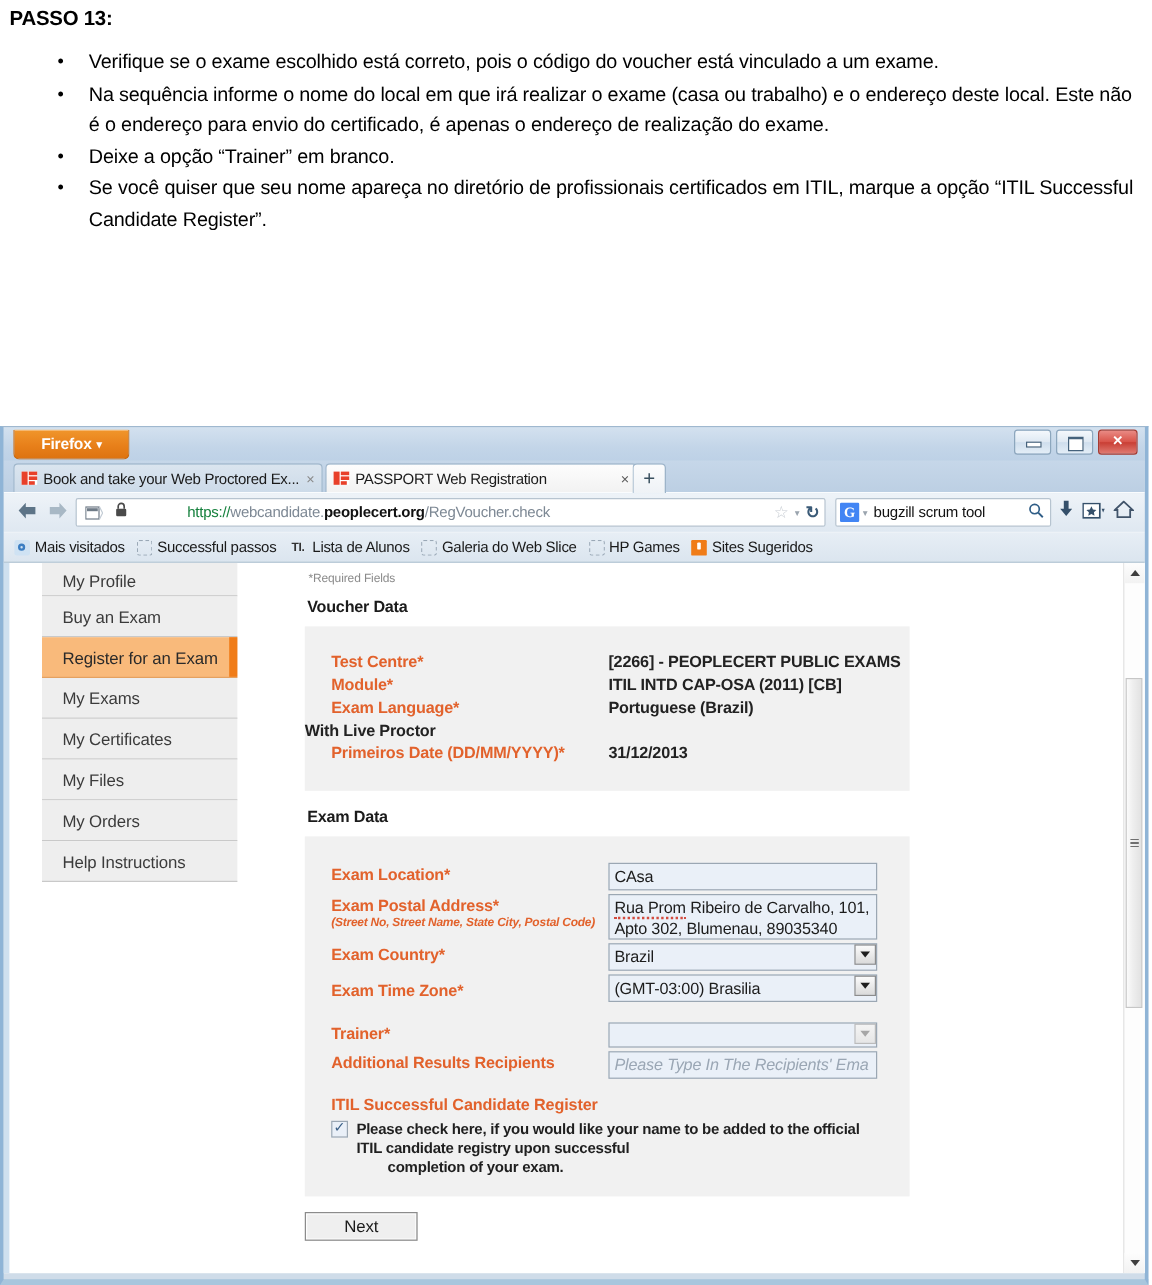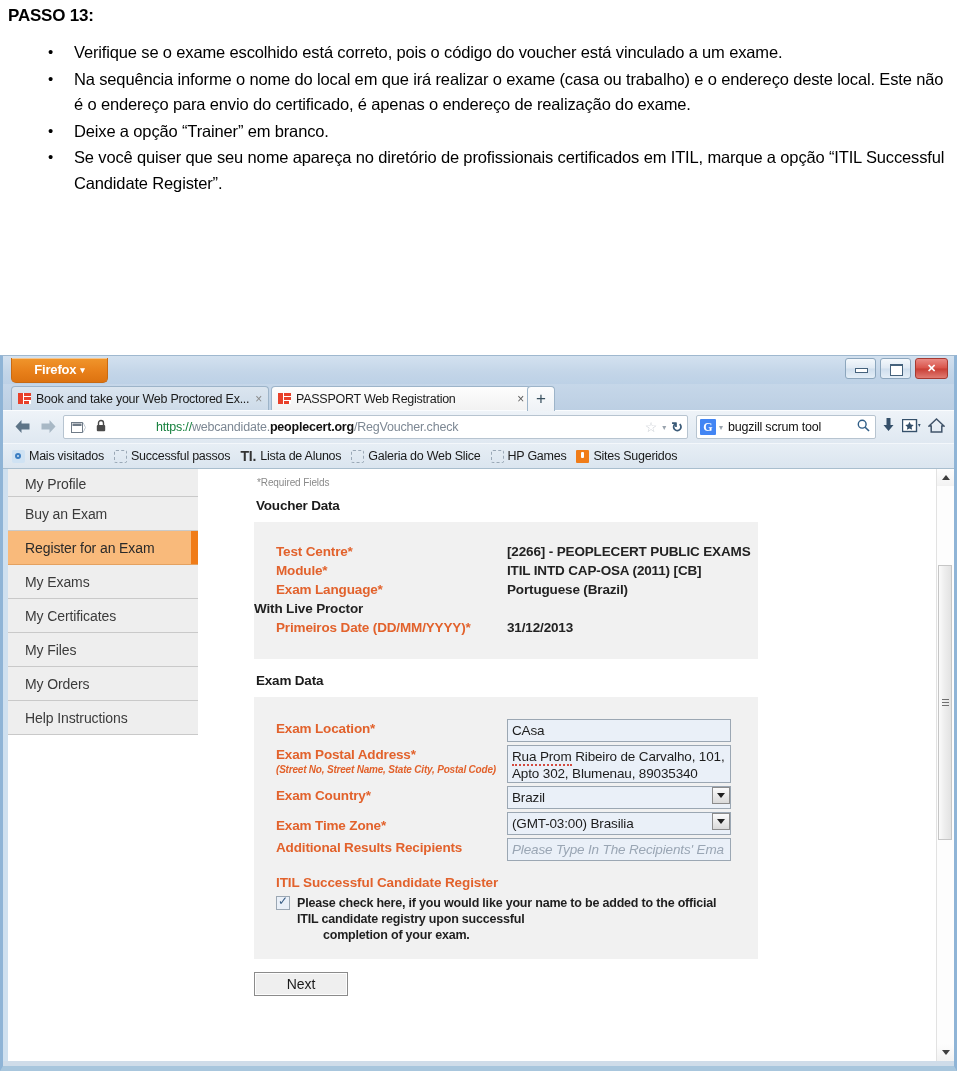--- a/index.html
+++ b/index.html
@@ -244,21 +244,21 @@
   }
   .bm-ico.blue{
     border:none;background:#cfe2f3;border-radius:2px;
     position:relative;
   }
   .bm-ico.blue:after{
     content:"";position:absolute;left:3px;top:3px;width:6px;height:6px;
     border:2px solid #3a7dc2;border-radius:50%;box-sizing:border-box;
   }
   .bm-ico.ti{
-    border:none;background:transparent;font-size:14px;font-weight:bold;
+    border:none;background:transparent;font-size:10px;font-weight:bold;
     color:#333;line-height:13px;text-align:center;width:16px;
   }
   .bm-ico.orange{
     border:none;background:#f07c18;border-radius:1px;position:relative;
   }
   .bm-ico.orange:after{
     content:"";position:absolute;left:5px;top:2px;width:3px;height:6px;
     background:#fff;border-radius:1px;
   }
 
@@ -272,20 +272,21 @@
     overflow:hidden;
   }
   .side-gutter{
     width:5px;background:#cfe0ef;flex:none;
   }
   .sidebar{
     width:190px;flex:none;
     background:#fff;
     padding-top:0px;
     box-sizing:border-box;
+    padding-left:27px;
   }
   .nav-item{
     height:34px;
     display:flex;align-items:center;
     padding-left:17px;
     font-size:14px;
     color:#3b3b3b;
     background:#eeeeee;
     border-bottom:1px solid #c9c9c9;
     box-sizing:border-box;
@@ -676,20 +677,29 @@
         <div class="row" style="margin-bottom:3px;">
           <div class="lbl" style="padding-top:4px;">Exam Time Zone*</div>
           <div class="selectwrap">
             <div class="fld">(GMT-03:00) Brasilia</div>
             <div class="arrowbtn">
                 <i></i>
               </div>
           </div>
         </div>
 
+        <div class="row" style="margin-top:17px;margin-bottom:3px;">
+          <div class="lbl">Trainer*</div>
+          <div class="selectwrap">
+            <div class="fld empty"></div>
+            <div class="arrowbtn disabled">
+                <i></i>
+              </div>
+          </div>
+        </div>
 
         <div class="row">
           <div class="lbl">Additional Results Recipients</div>
           <div class="fld placeholder">Please Type In The Recipients' Ema</div>
         </div>
 
         <div class="itil-hd">ITIL Successful Candidate Register</div>
 
         <div class="cbrow">
           <div class="cbox"></div>

